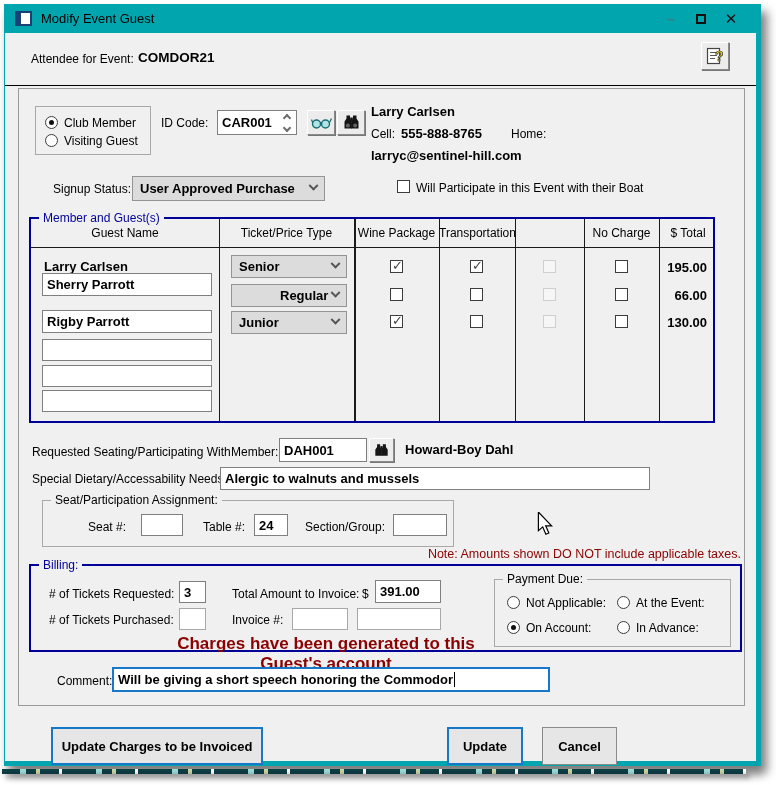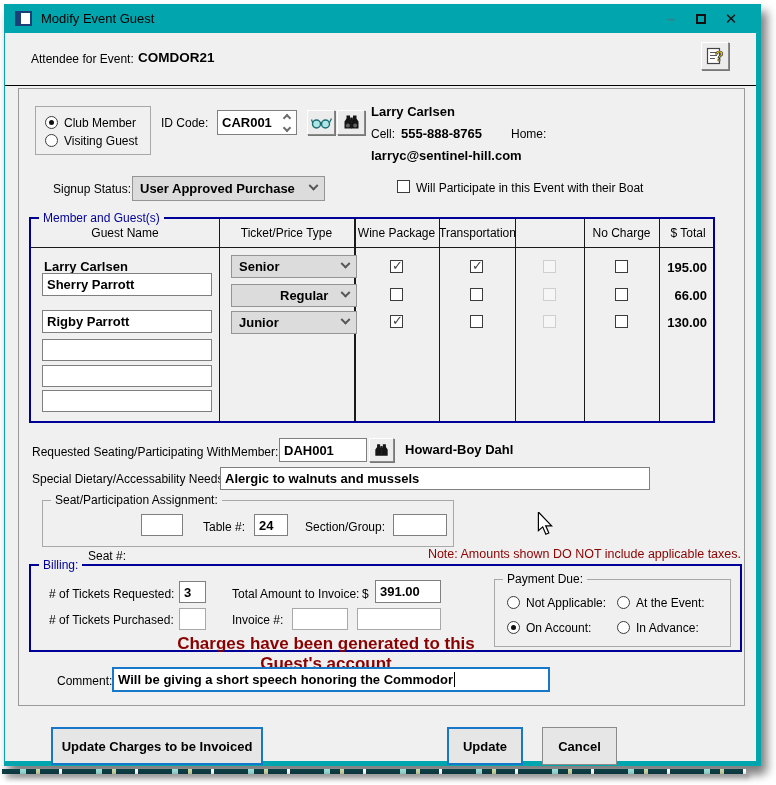--- a/index.html
+++ b/index.html
@@ -59,21 +59,21 @@
   .spin { width:18px; display:flex; flex-direction:column; align-items:center; justify-content:center; gap:4px; background:#fff; }
   .chev-up { width:6px; height:6px; border-left:2px solid #6e6e6e; border-top:2px solid #6e6e6e; transform:rotate(45deg); }
   .chev-dn { width:6px; height:6px; border-left:2px solid #6e6e6e; border-top:2px solid #6e6e6e; transform:rotate(225deg); }
   
   .gtable { position:absolute; left:10px; top:128px; width:686px; height:206px; border:2px solid #000099; }
   .vline { position:absolute; top:0; bottom:0; width:1px; background:#1a1a1a; }
   .hline { position:absolute; left:0; right:0; top:28px; height:1px; background:#1a1a1a; }
   .th { position:absolute; top:7px; font-size:12px; text-align:center; }
   .tname { position:absolute; font-weight:bold; font-size:13px; }
   .gname-input { position:absolute; left:11px; width:170px; height:23px; }
-  .gdd { left:200px; width:126px; height:23px; }
+  .gdd { left:200px; width:116px; height:23px; }
   .ttotal { position:absolute; left:628px; width:48px; text-align:right; font-weight:bold; font-size:13px; }
   
   .maroon { color:#8b0000; }
   .note { position:absolute; left:400px; top:458px; width:322px; text-align:right; font-size:12.5px; }
   .charges-msg { position:absolute; left:120px; top:68px; width:350px; text-align:center; font-weight:bold; font-size:17px; }
   
   .comment-box { position:absolute; left:93px; top:578px; width:438px; height:25px; border:2px solid #1777c8; background:#fff;
     display:flex; align-items:center; padding:0 4px; font-weight:bold; font-size:13px; white-space:nowrap; overflow:hidden; }
   .caret { width:1px; height:15px; background:#000; margin-left:1px; }
   
@@ -234,21 +234,21 @@
         <rect x="7.2" y="3.5" width="2.6" height="3.5" fill="#151515"></rect>
       </svg>
     </div>
     <span class="lab bold13" style="left:386px; top:353px;">Howard-Boy Dahl</span>
 
     <span class="lab" style="left:13px; top:383px;">Special Dietary/Accessability Needs:</span>
     <input class="field" style="left: 201px; top: 378px; width: 430px; height: 23px;" value="Alergic to walnuts and mussels">
 
     <div class="groupbox" style="left:23px; top:411px; width:412px; height:47px;padding-left:16px;">
       <div class="gb-label">Seat/Participation Assignment:</div>
-      <span class="lab" style="left:45px; top:19px;margin-top:29px;">Seat #:</span>
+      <span class="lab" style="left:45px; top:19px;">Seat #:</span>
       <input class="field" style="left: 98px; top: 13px; width: 42px; height: 22px;" value="">
       <span class="lab" style="left:160px; top:19px;">Table #:</span>
       <input class="field" style="left: 211px; top: 13px; width: 34px; height: 22px;" value="24">
       <span class="lab" style="left:262px; top:19px;">Section/Group:</span>
       <input class="field" style="left: 350px; top: 13px; width: 54px; height: 22px;" value="">
     </div>
 
     <span class="note maroon">Note: Amounts shown DO NOT include applicable taxes.</span>
 
     <div class="groupbox gb-navy" style="left:10px; top:475px; width:713px; height:88px;">

